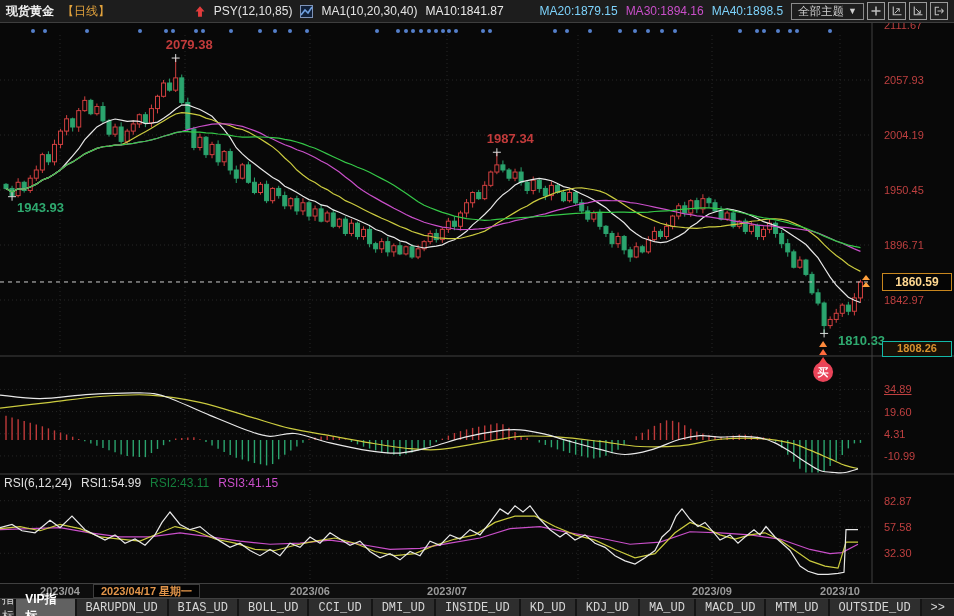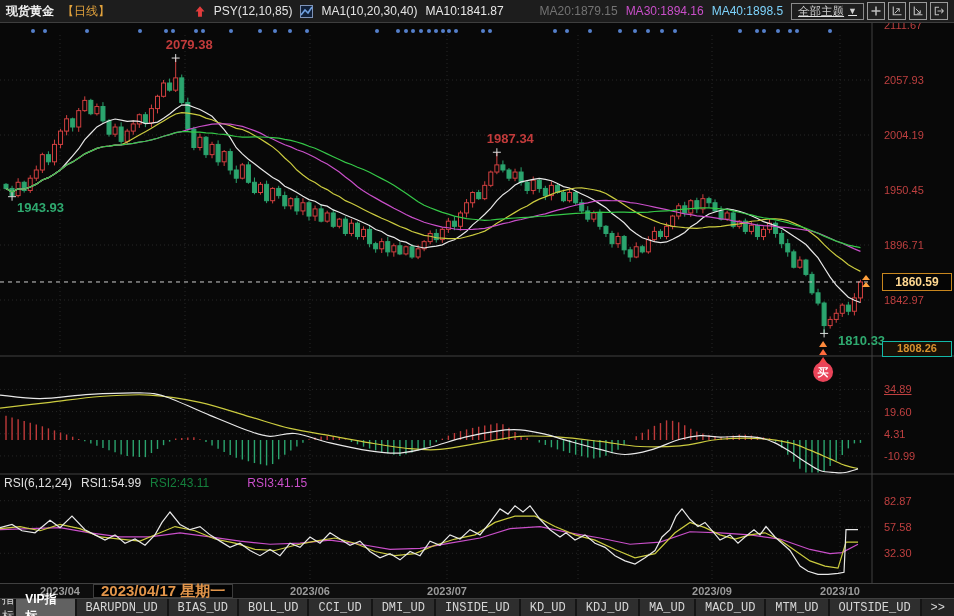--- a/index.html
+++ b/index.html
@@ -6,42 +6,42 @@
   .app{position:relative;width:954px;height:616px;background:#080808;overflow:hidden;
        font-family:"Liberation Sans",sans-serif;-webkit-font-smoothing:antialiased;}
   
   .header{position:absolute;top:0;left:0;right:0;height:22px;background:#1d1d1d;
           border-bottom:1px solid #3e3e3e;display:flex;align-items:center;gap:8px;
           padding:0 6px;font-size:12px;color:#e4e4e4;white-space:nowrap;z-index:10;}
   .header .sym{font-weight:bold;color:#f0f0f0;}
   .header .period{color:#e2a23c;}
   .hgap{width:118px;}
   .hicon{display:inline-flex;align-items:center;}
-  .header-right{margin-left:auto;display:flex;align-items:center;gap:3px;text-decoration:underline;}
+  .header-right{margin-left:auto;display:flex;align-items:center;gap:3px;}
   .dropdown{display:flex;align-items:center;gap:4px;border:1px solid #8a8a8a;color:#cfcfcf;
             font-size:11.5px;height:15px;padding:0 6px;cursor:pointer;}
   .tbtn{width:16px;height:16px;border:1px solid #9a9a9a;background:#222;display:flex;
         align-items:center;justify-content:center;cursor:pointer;}
   
   .tick{position:absolute;left:884px;width:66px;font-size:11px;color:#bf4040;
         transform:translateY(-50%);z-index:4;}
   .indlbl{position:absolute;left:4px;display:flex;gap:9px;font-size:12px;color:#e0e0e0;
           z-index:5;white-space:nowrap;}
   .pricebox{position:absolute;left:882px;top:273px;width:68px;height:16px;border:1px solid #c8861e;
             background:#050505;color:#ffd890;font-size:12px;font-weight:bold;text-align:center;
             line-height:16px;z-index:6;}
   .lowbox{position:absolute;left:882px;top:341px;width:68px;height:14px;background:#171007;
           border:1px solid #14b8a6;color:#d8922e;font-size:11px;font-weight:bold;text-align:center;
           line-height:13px;z-index:6;}
   
   .xaxis{position:absolute;left:0;right:0;top:583px;height:15px;background:#0d0d0d;
          border-top:1px solid #404040;font-size:11px;color:#9a9a9a;z-index:8;}
   .xlab{position:absolute;top:1px;transform:translateX(-50%);font-weight:bold;color:#9a9a9a;}
   .datebox{position:absolute;top:0;height:12px;background:#030303;border:1px solid #3c3c3c;
-           color:#e2954a;font-weight:bold;font-size:15px;line-height:12px;padding:0 7px;}
+           color:#e2954a;font-weight:bold;font-size:11px;line-height:12px;padding:0 7px;}
   
   .tabs{position:absolute;left:0;right:0;top:598px;height:18px;background:#232323;
         border-top:1px solid #404040;display:flex;align-items:stretch;z-index:8;
         font-family:"Liberation Mono",monospace;font-size:12px;color:#d6d6d6;}
   .tab{display:flex;align-items:center;padding:0 9px;background:#2e2e2e;
        border-right:2px solid #151515;cursor:pointer;}
   .tab.sel{background:#616161;color:#fff;font-family:"Liberation Sans",sans-serif;font-weight:bold;}
   .tab.partial{width:11px;padding:0 2px;overflow:hidden;}
   .tab.more{background:#232323;border-right:none;}
   svg.canvas{position:absolute;top:0;left:0;z-index:1;}
@@ -62,21 +62,21 @@
     </span>
     <span>PSY(12,10,85)</span>
     <span class="hicon">
       <svg width="13" height="13" viewBox="0 0 13 13">
           <rect x="0.5" y="0.5" width="12" height="12" fill="#10203a" stroke="#7d93b8"></rect>
           <path d="M1 10 L5 5 L8 8 L12 2" stroke="#6fa0e0" stroke-width="1.6" fill="none"></path>
         </svg>
     </span>
     <span>MA1(10,20,30,40)</span>
     <span id="h-ma10" style="color: rgb(232, 232, 232);">MA10:1841.87</span>
-    <span id="h-ma20" style="color: #737373; padding-left: 28px;">MA20:1879.15</span>
+    <span id="h-ma20" style="color: #7dd3fc; padding-left: 28px;">MA20:1879.15</span>
     <span id="h-ma30" style="color: rgb(201, 79, 201);">MA30:1894.16</span>
     <span id="h-ma40" style="color: #7dd3fc;">MA40:1898.5</span>
     <span class="header-right">
       <span class="dropdown">
         <span>全部主题</span>
         <span style="font-size:9px;">▼</span>
       </span>
       <span class="tbtn">
         <svg width="12" height="12" viewBox="0 0 16 16">
             <path d="M7 2 h2 v5 h5 v2 h-5 v5 h-2 v-5 H2 V7 h5 Z" fill="#c0c0c0"></path>
@@ -669,21 +669,21 @@
       <div class="tick" style="top: 500.698px;">82.87</div>
       <div class="tick" style="top: 527px;">57.58</div>
       <div class="tick" style="top: 553.291px;">32.30</div>
     </div>
 
 
   <div class="indlbl" style="top:476px;">
     <span id="r-name">RSI(6,12,24)</span>
     <span id="r-1">RSI1:54.99</span>
     <span id="r-2" style="color: #15803d;">RSI2:43.11</span>
-    <span id="r-3" style="color: rgb(201, 79, 201); margin-left: 29px;">RSI3:41.15</span>
+    <span id="r-3" style="color: rgb(201, 79, 201);">RSI3:41.15</span>
   </div>
 
   <div class="pricebox">1860.59</div>
   <div class="lowbox">1808.26</div>
 
   <div class="xaxis" id="xaxis">
       <div class="xlab" style="left: 60px;">2023/04</div>
       <div class="xlab" style="left: 310px;">2023/06</div>
       <div class="xlab" style="left: 447px;">2023/07</div>
       <div class="xlab" style="left: 559px; margin-top: 12px;">2023/08</div>

